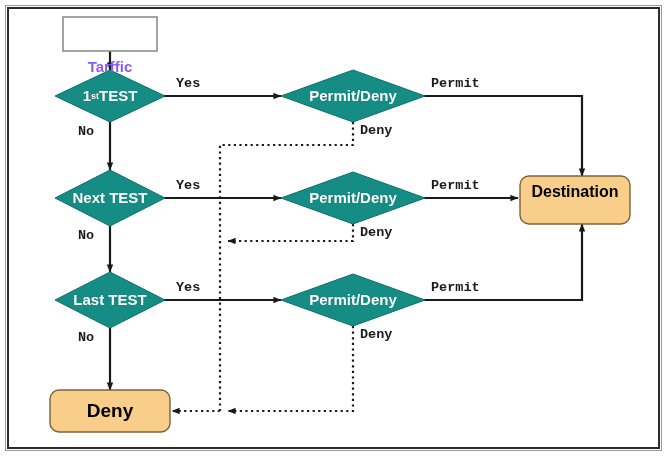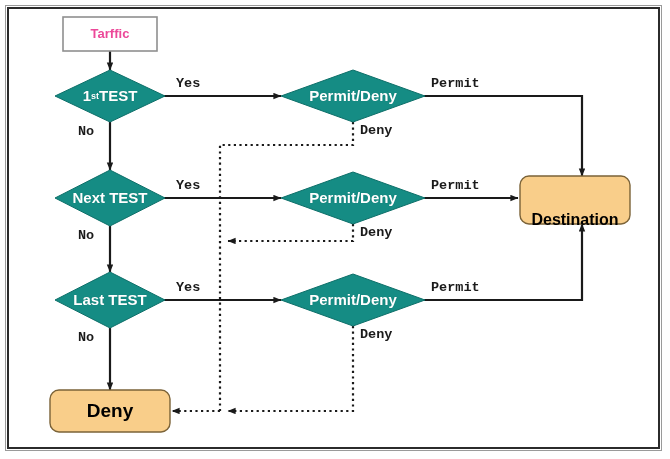--- a/index.html
+++ b/index.html
@@ -59,22 +59,23 @@
   .diamond-label sup {
     font-size: 9px;
     vertical-align: super;
     line-height: 0;
   }
   .box-label-dark {
     color: #000000;
     font-size: 16px;
   }
   .box-label-traffic {
-    color: #ec4899;
-    font-size: 13px;
+    color: #8b5cf6;
+    font-size: 15px;
+    margin-top: 33px;
   }
   .edge-label {
     position: absolute;
     font-size: 13.5px;
     font-weight: bold;
     color: #1a1a1a;
     white-space: nowrap;
     pointer-events: none;
     font-family: Liberation Mono, monospace;
   }
@@ -152,21 +153,21 @@
   <div class="node-label diamond-label" style="left:55px; top:272px; width:110px; height:56px;">Last TEST</div>
 
   <div class="node-label diamond-label" style="left:55px; top:170px; width:110px; height:56px;">Next TEST</div>
 
   <div class="node-label diamond-label" style="left:281px; top:70px; width:144px; height:52px;">Permit/Deny</div>
 
   <div class="node-label diamond-label" style="left:281px; top:172px; width:144px; height:52px;">Permit/Deny</div>
 
   <div class="node-label diamond-label" style="left:281px; top:274px; width:144px; height:52px;">Permit/Deny</div>
 
-  <div class="node-label box-label-dark" style="left:520px; top:176px; width:110px; height:32px; flex-direction:column;margin-top:28px;">
+  <div class="node-label box-label-dark" style="left:520px; top:176px; width:110px; height:32px; flex-direction:column;">
     <span class="dest-line">Destination</span>
   </div>
 
   <div class="node-label box-label-dark" style="left:50px; top:390px; width:120px; height:42px; font-size:19px;">Deny</div>
 
   <div class="edge-label" style="left:176px; top:76px;">Yes</div>
   <div class="edge-label" style="left:78px; top:124px;">No</div>
 
   <div class="edge-label" style="left:176px; top:178px;">Yes</div>
   <div class="edge-label" style="left:78px; top:228px;">No</div>

